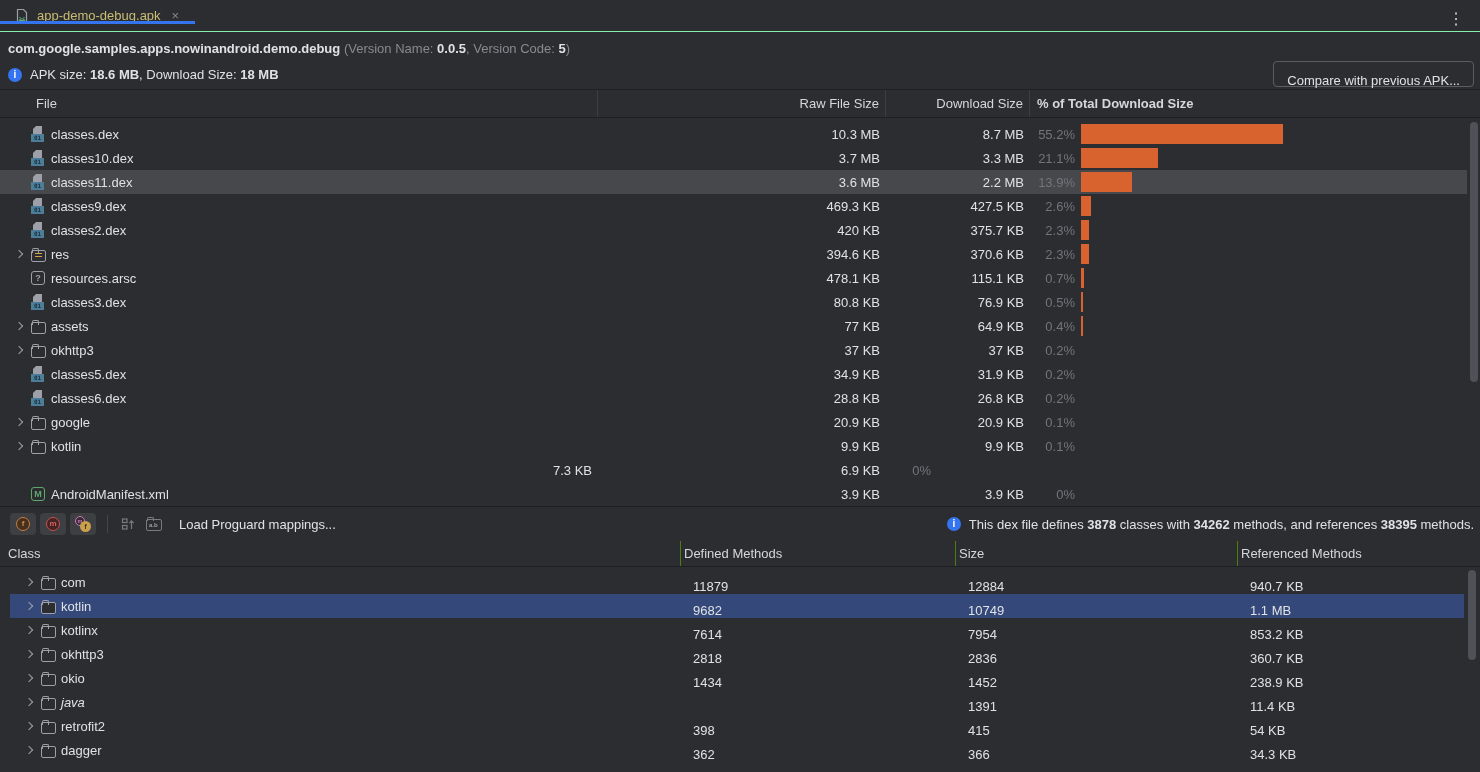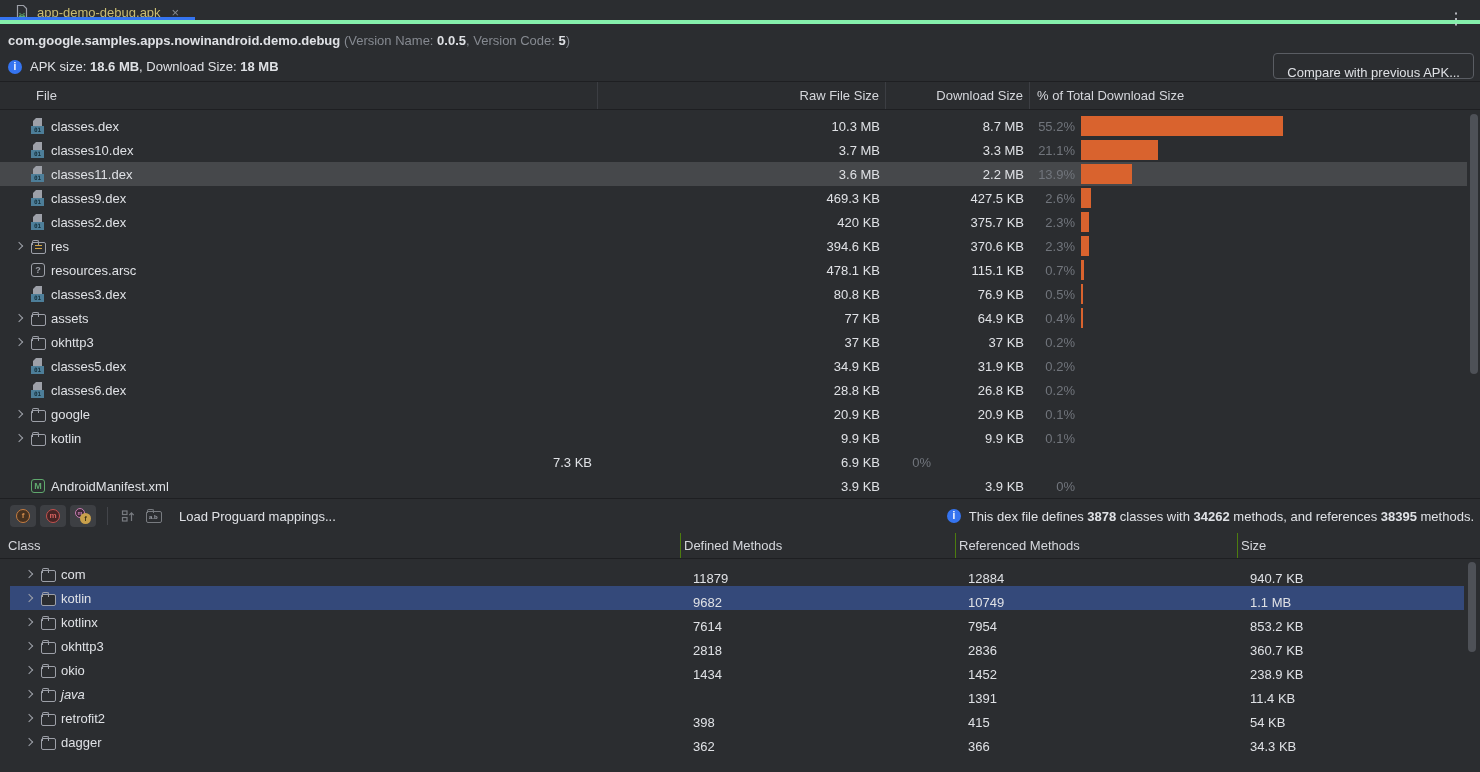--- a/index.html
+++ b/index.html
@@ -1,20 +1,20 @@
 <!DOCTYPE html>
 <html><head>
 <meta charset="utf-8">
 <style>
   * { margin:0; padding:0; box-sizing:border-box; }
   html,body { width:1480px; height:772px; background:#2B2D30; overflow:hidden;
     font-family:"Liberation Sans", sans-serif; font-size:13px; color:#DFE1E5; }
 
   
-  .tabbar { height:24px; border-bottom:4px solid #86efac; position:relative; display:flex; align-items:flex-end; }
+  .tabbar { height:32px; border-bottom:1px solid #86efac; position:relative; display:flex; align-items:center; }
   .tab { position:relative; display:flex; align-items:center; padding:0 16px 0 14px; gap:7px; cursor:pointer; }
   .tab .underline { position:absolute; left:0; right:0; bottom:0; height:3px; background:#3574F0; }
   .tab-label { color:#C9BC72; }
   .tab-close { color:#868A91; font-size:13px; margin-left:4px; }
   .kebab { position:absolute; right:16px; top:9px; font-size:16px; color:#CED0D6; letter-spacing:0; cursor:pointer; }
 
   
   .apkheader { height:58px; border-bottom:1px solid #1E1F22; position:relative; padding:4px 0 0 8px; }
   .pkg-line { height:26px; line-height:26px; white-space:nowrap; }
   .b { font-weight:bold; }
@@ -24,21 +24,21 @@
     font:bold 10px/14px "Liberation Sans",sans-serif; text-align:center; display:inline-block; }
   .compare-btn { position:absolute; right:6px; top:29px; height:26px; padding:11px 13px; background:transparent;
     border:1px solid #5A5D63; border-radius:4px; color:#DFE1E5; font:13px "Liberation Sans",sans-serif; cursor:pointer; }
 
   
   .filetable { position:relative; }
   .thead { height:28px; display:grid; grid-template-columns:598px 288px 144px 1fr; border-bottom:1px solid #1E1F22; color:#D5D7DC; }
   .thead > div { line-height:27px; white-space:nowrap; }
   .th-file { padding-left:8px; border-right:1px solid #3C3E43;margin-left:28px; }
   .th-raw, .th-dl { text-align:right; padding-right:6px; border-right:1px solid #3C3E43; }
-  .th-pct { padding-left:7px; }
+  .th-pct { padding-left:7px;font-weight:bold; }
   .tbody { padding-top:4px; border-bottom:1px solid #1E1F22; height:389px; overflow:hidden; }
   .frow { height:24px; display:grid; grid-template-columns:598px 288px 144px 1fr; align-items:center; width:calc(100% - 13px); cursor:default; }
   .frow.sel { background:#46484B; }
   .cell-name { display:flex; align-items:center; padding-left:12px; white-space:nowrap; overflow:hidden; }
   .cell-raw, .cell-dl { text-align:right; padding-right:6px; }
   .cell-pct { display:flex; align-items:center; height:24px; }
   .pct-txt { width:45px; text-align:right; color:#71757C; }
   .bar { height:20px; background:#D9632E; margin-left:6px; }
 
   .chev { width:16px; min-width:16px; height:16px; display:inline-flex; align-items:center; justify-content:center; }
@@ -454,22 +454,22 @@
   <span class="dexinfo">
     <span class="info-ic">i</span>
     <span><span>This dex file defines </span><span class="b">3878</span><span> classes with </span><span class="b">34262</span><span> methods, and references </span><span class="b">38395</span><span> methods.</span></span>
   </span>
 </div>
 
 <div class="classtable">
   <div class="chead">
     <div class="ch-class">Class</div>
     <div class="ch-col">Defined Methods</div>
+    <div class="ch-col">Size</div>
     <div class="ch-col">Referenced Methods</div>
-    <div class="ch-col">Size</div>
   </div>
   <div class="cbody" id="class-rows">
   <div class="crow">
     <div class="cell-name">
       <span class="chev"></span>
       <span class="fico">
             <span class="ic-folder"></span>
           </span>
       <span class="fname">com</span>
     </div>

